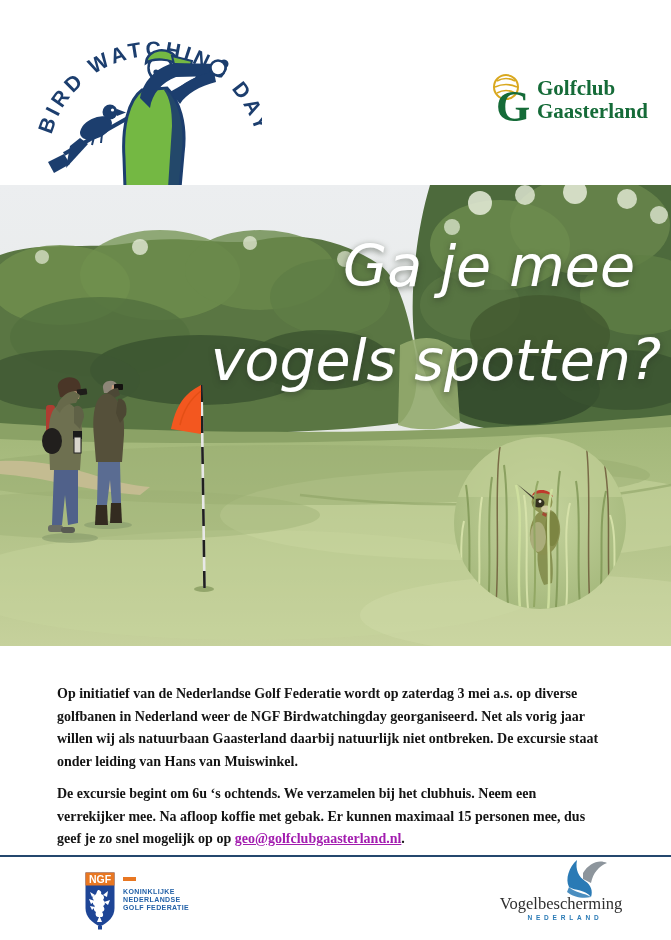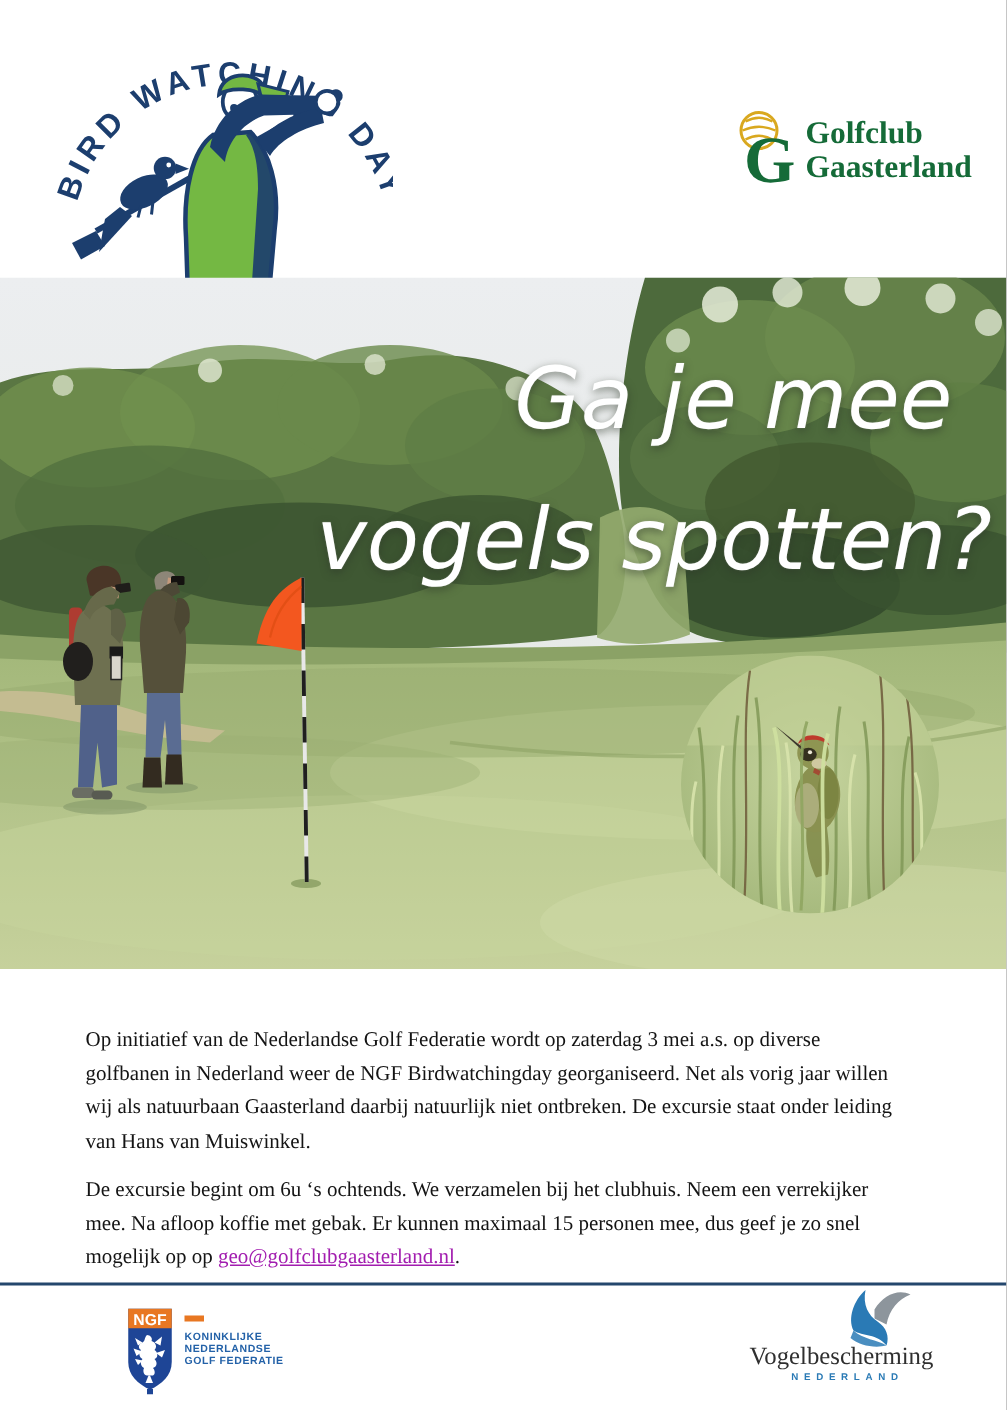--- a/index.html
+++ b/index.html
@@ -20,21 +20,21 @@
     font-size:57px; letter-spacing:0px;
     text-shadow:0 2px 6px rgba(45,55,40,.6), 0 0 1px rgba(255,255,255,.35);
   }
   .headline-1 { top:48px;  left:489px; transform:translateX(-50%); }
   .headline-2 { top:142px; left:436px; transform:translateX(-50%); }
   
   .copy {
     position:absolute; left:57px; top:683px; width:563px; z-index:1;
     font-size:14px; line-height:22.5px; color:#141414; text-align:left;
   }
-  .copy p { margin:0 14px 10px 0; }
+  .copy p { margin:0 14px 10px 0;font-weight:bold; }
   .copy a { color:#a21caf; text-decoration:underline; }
   
   .footer-rule { position:absolute; left:0; top:855px; width:671px; height:2px; background:#24476d; }
   .ngf-shield { position:absolute; left:84px; top:871px; }
   .ngf-block  { position:absolute; left:123px; top:877px; }
   .ngf-dash   { width:13px; height:4px; background:#e87722; margin-bottom:7px; }
   .ngf-line   { font-family:"Liberation Sans", sans-serif; font-size:7px; font-weight:bold;
                 color:#2462a8; letter-spacing:.4px; line-height:8px; }
   .ngf-url    { position:absolute; left:222px; top:883px;
                 font-family:"Liberation Sans", sans-serif; font-weight:bold;

